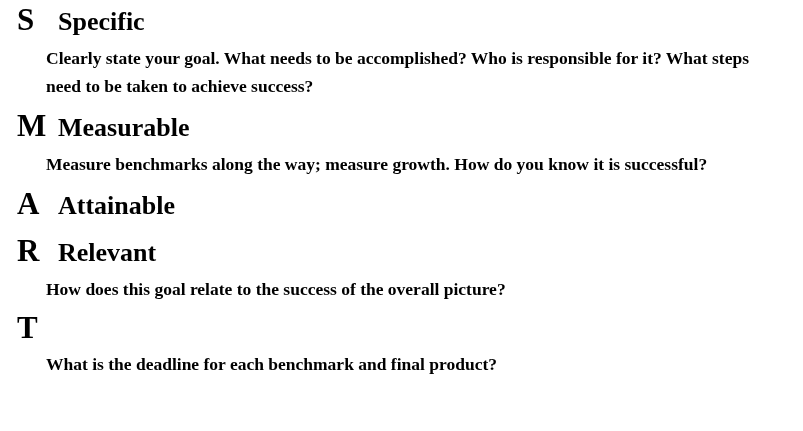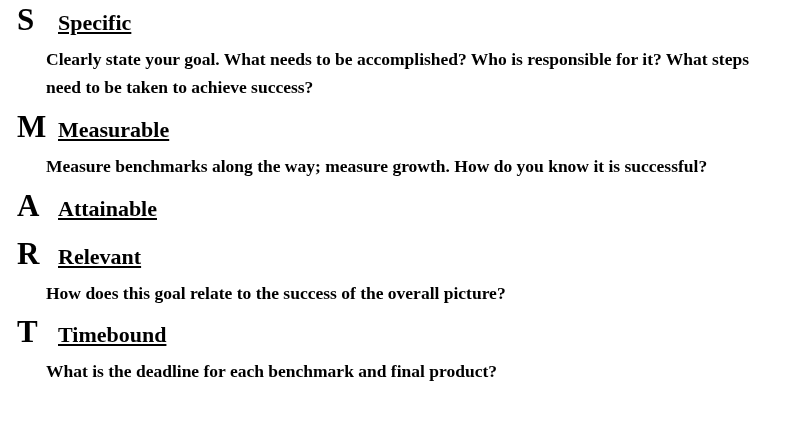--- a/index.html
+++ b/index.html
@@ -32,24 +32,23 @@
     width: 58px;
     flex: 0 0 58px;
     text-align: left;
     padding-left: 17px;
     box-sizing: border-box;
     font-size: 31px;
     font-weight: bold;
     line-height: 40px;
   }
   .entry-title {
-    font-size: 22px;
+    font-size: 26px;
     font-weight: bold;
     line-height: 40px;
-    text-decoration: underline;
   }
   .entry-desc {
     margin-left: 46px;
     margin-right: 25px;
     font-size: 17.5px;
     font-weight: bold;
     line-height: 28px;
     padding-top: 2px;
   }
   .e0 .entry-head { padding-top: 0px; }
@@ -90,18 +89,17 @@
     <div class="entry-head">
       <div class="entry-letter">R</div>
       <div class="entry-title">Relevant</div>
     </div>
     <div class="entry-desc">How does this goal relate to the success of the overall picture?</div>
   </div>
 
   <div class="smart-entry e4">
     <div class="entry-head">
       <div class="entry-letter">T</div>
-      <div class="entry-title">Timebound</div>
     </div>
     <div class="entry-desc">What is the deadline for each benchmark and final product?</div>
   </div>
 
 </div>
 
 </body></html>

